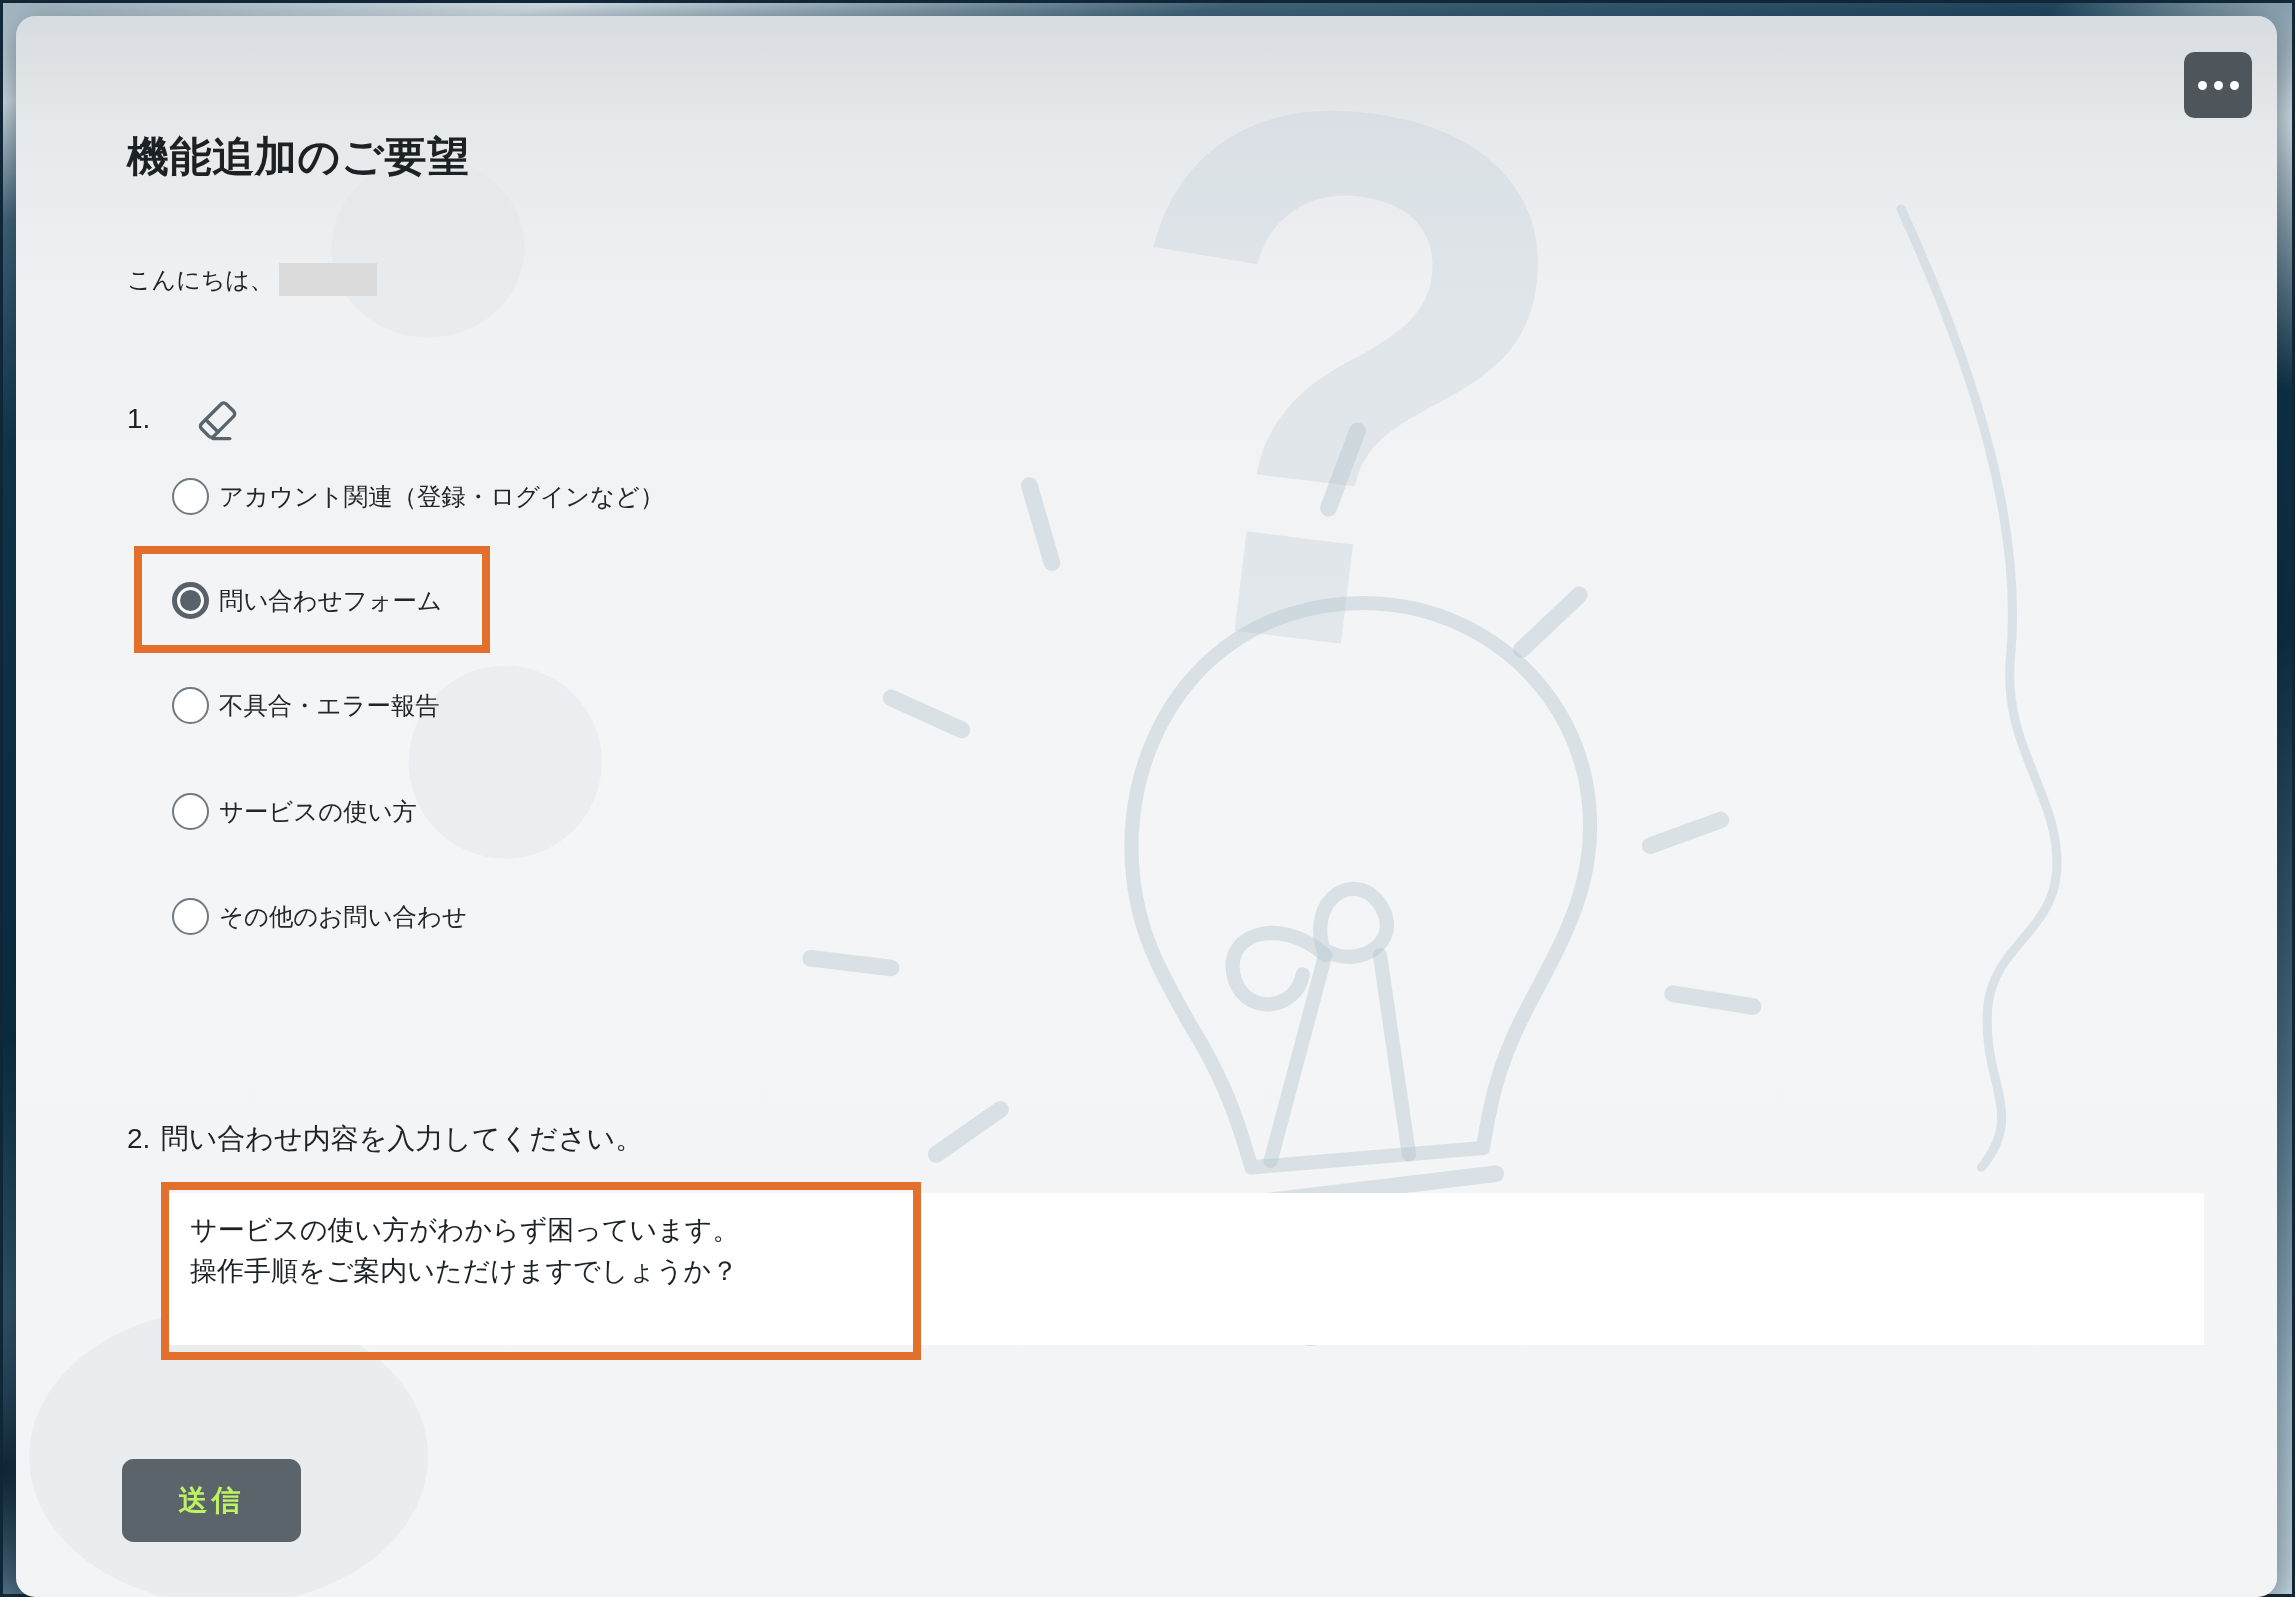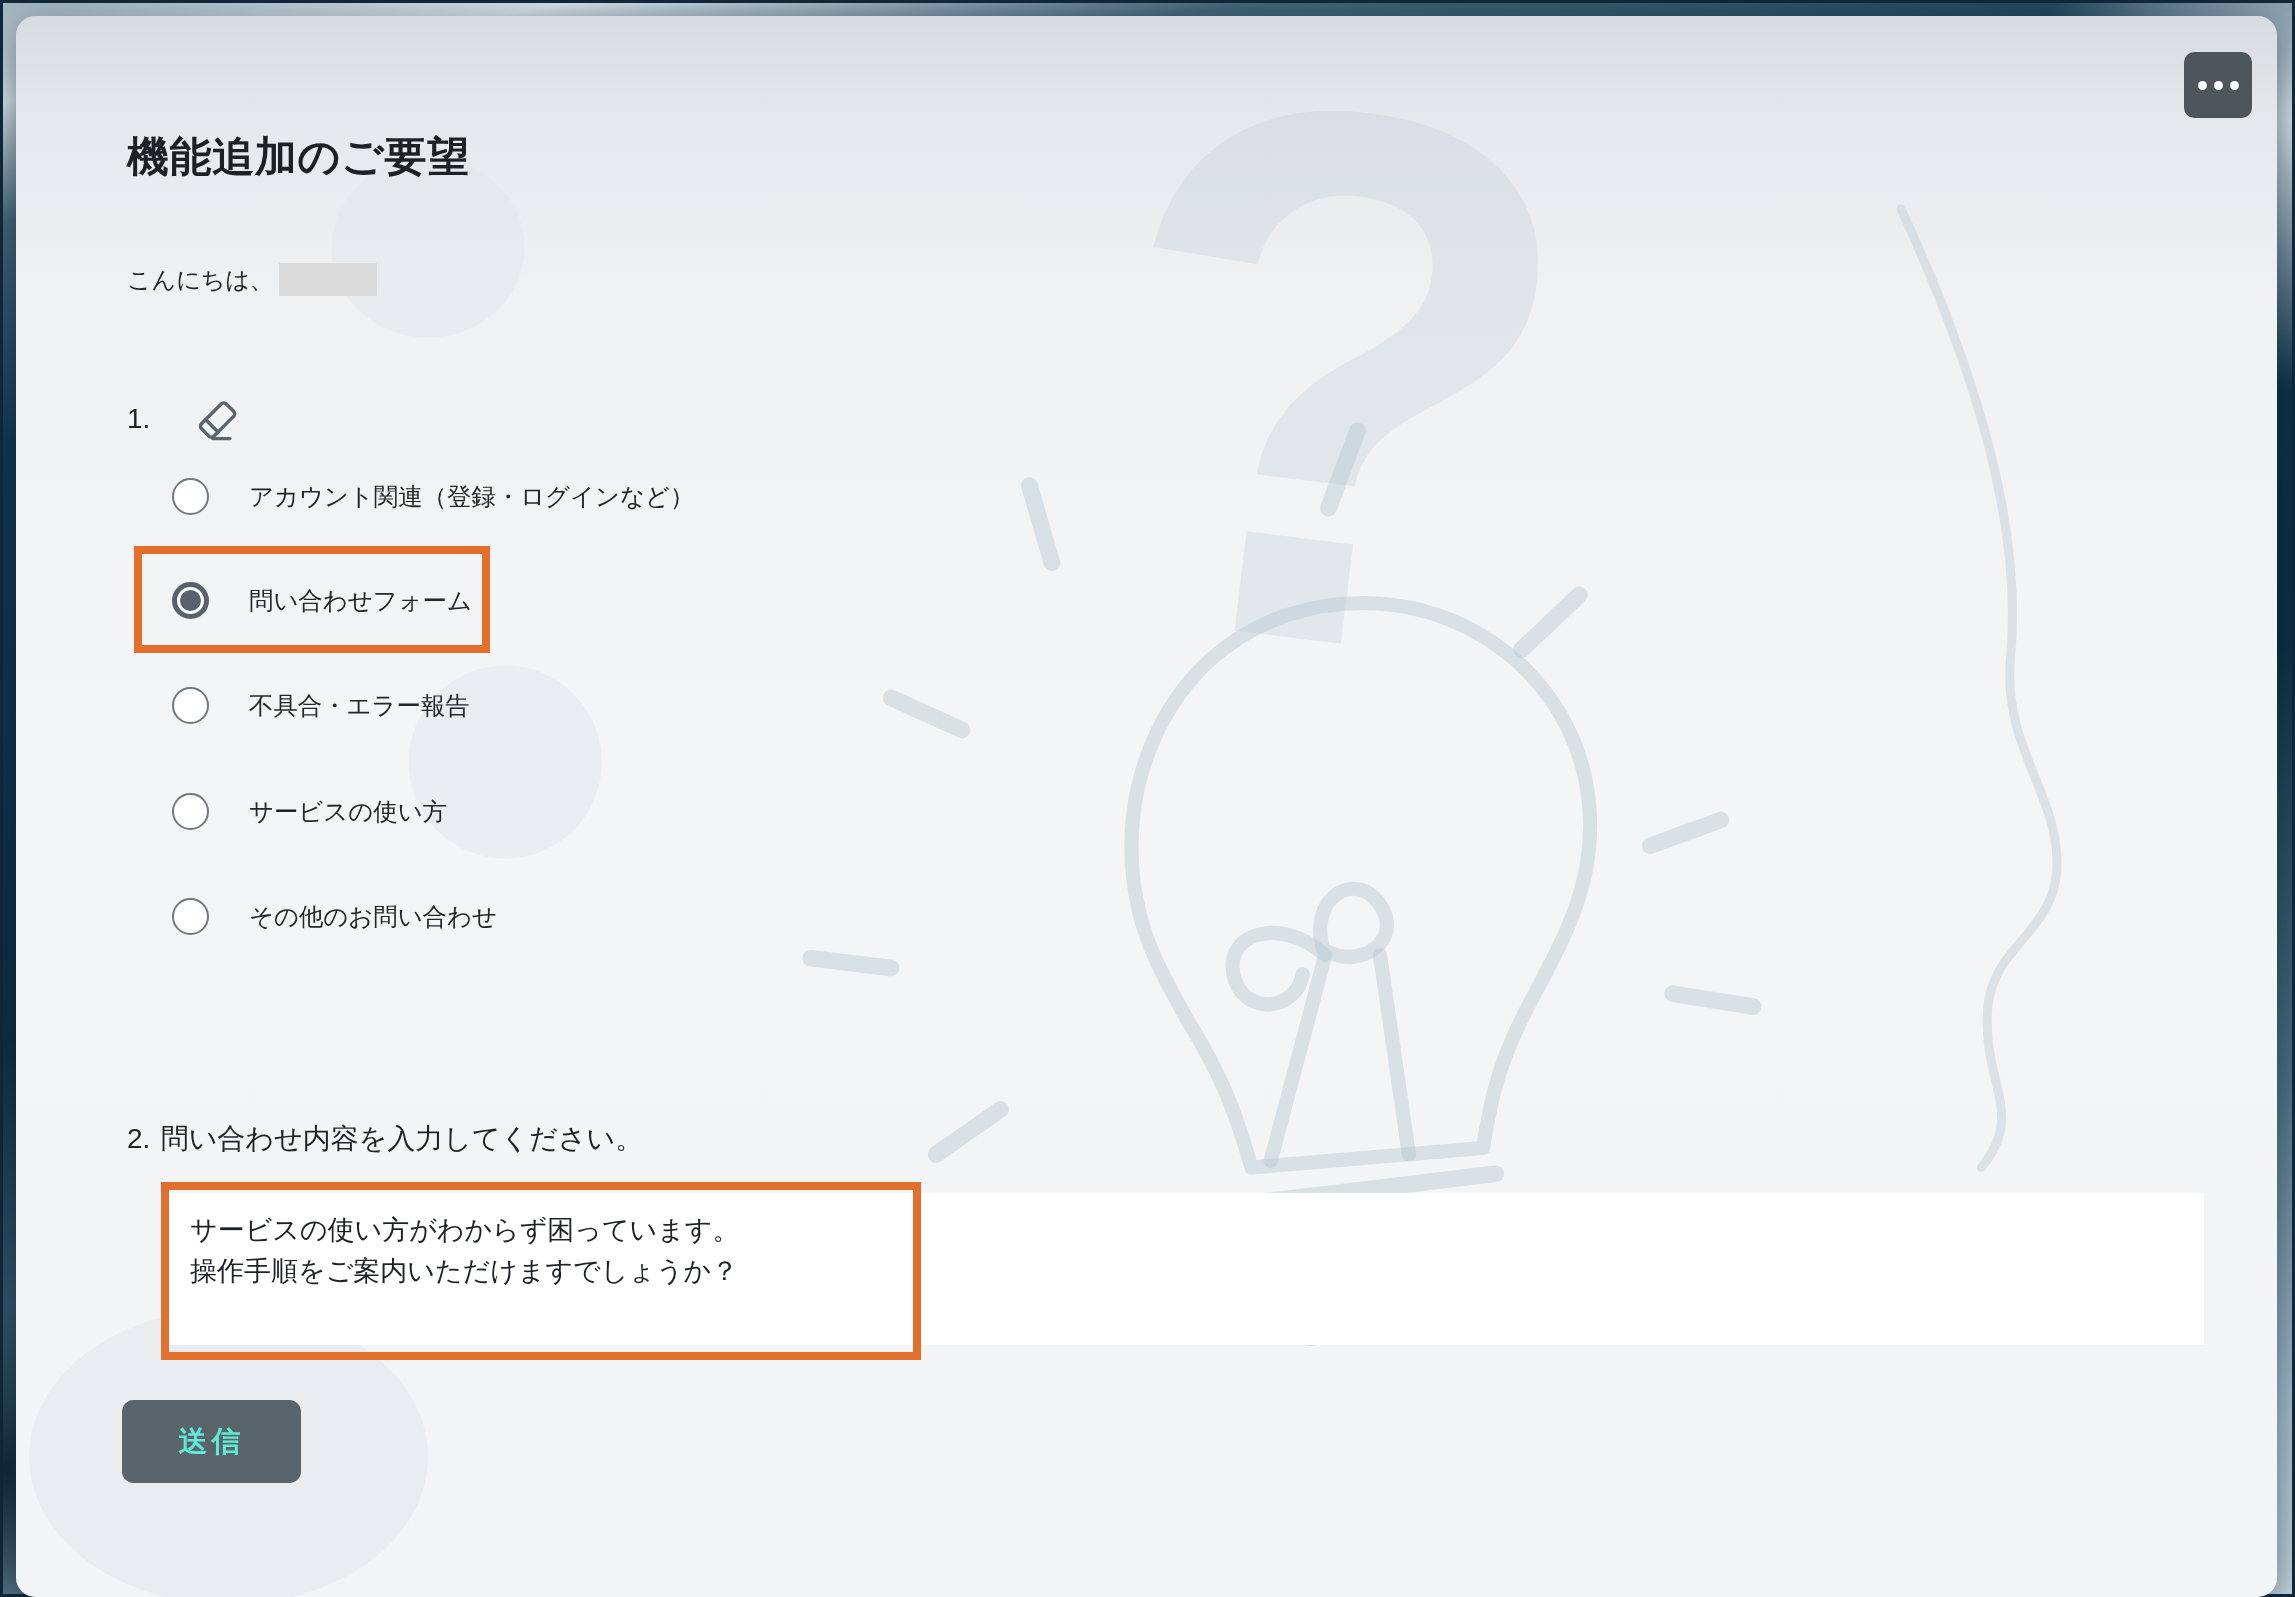--- a/index.html
+++ b/index.html
@@ -65,38 +65,38 @@
   
   .option { position:absolute; left:156px; height:37px; display:flex; align-items:center; }
   .radio {
     width:37px; height:37px; border-radius:50%; background:#fff;
     border:2.6px solid #6f7982; flex:0 0 auto; cursor:pointer; position:relative;
   }
   .radio.selected { border:5.1px solid #59616b; }
   .radio.selected::after {
     content:""; position:absolute; inset:2.6px; border-radius:50%; background:#59616b;
   }
-  .opt-label { margin-left:40px; font-size:24.4px; color:#22262a; white-space:nowrap; }
+  .opt-label { margin-left:10px; font-size:24.4px; color:#22262a; white-space:nowrap; }
 
   
   .hl { position:absolute; border:8.4px solid #e2702c; background:transparent; }
   .hl-option   { left:118px; top:530px;  width:356px;  height:107px; }
   .hl-textarea { left:145px; top:1166px; width:760px; height:178px; }
 
   
   .answer {
     position:absolute; left:151px; top:1177px; width:2037px; height:152px;
     background:#fff; border:none; border-radius:1.3px; resize:none; outline:none;
     padding:16.7px 23px; font-family:Liberation Sans, sans-serif; font-size:27px; line-height:41px; color:#1d2226;
   }
 
   
   .submit {
-    position:absolute; left:106px; top:1384px; width:179px; height:83px;
-    background:#5c646b; color:#5eead4; border:none; border-radius:11.6px;
+    position:absolute; left:106px; top:1443px; width:179px; height:83px;
+    background:#5c646b; color:#bef264; border:none; border-radius:11.6px;
     font-family:inherit; font-size:29px; font-weight:700; letter-spacing:3.9px; cursor:pointer;
   }
 </style>
 </head>
 <body>
 
 <div class="stage">
   <div class="card">
 
     <div class="wm-q">?</div>

